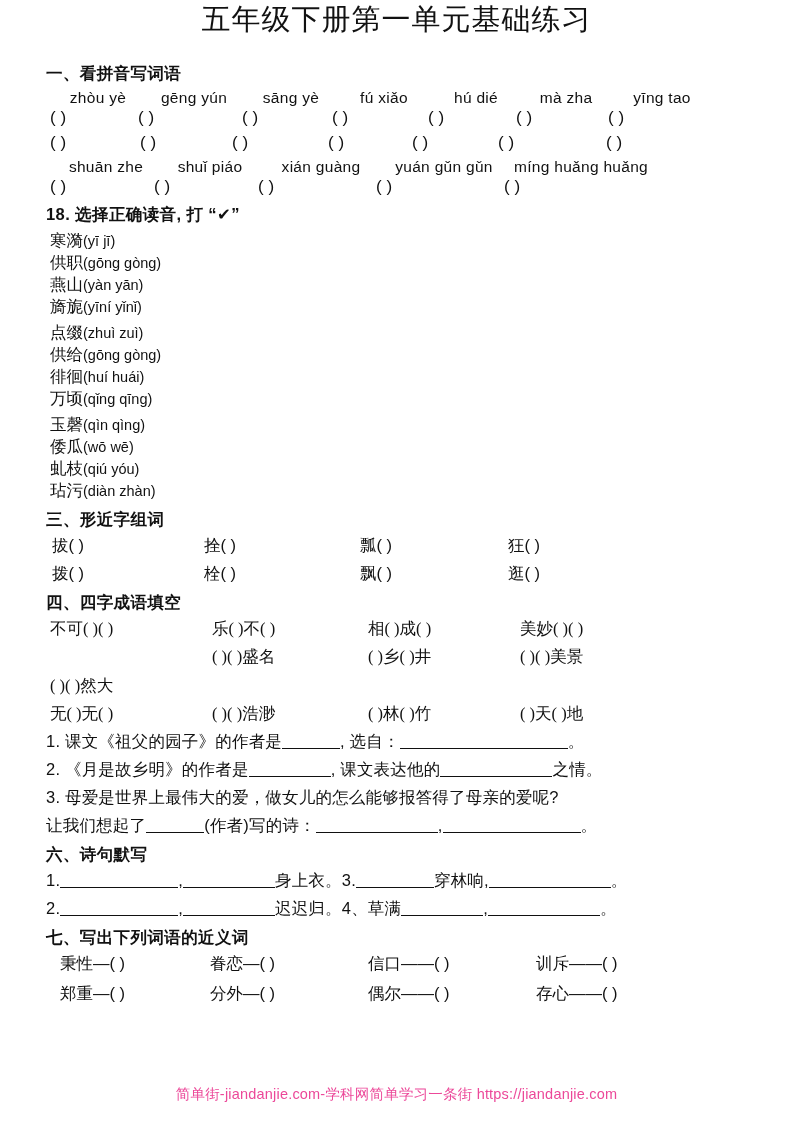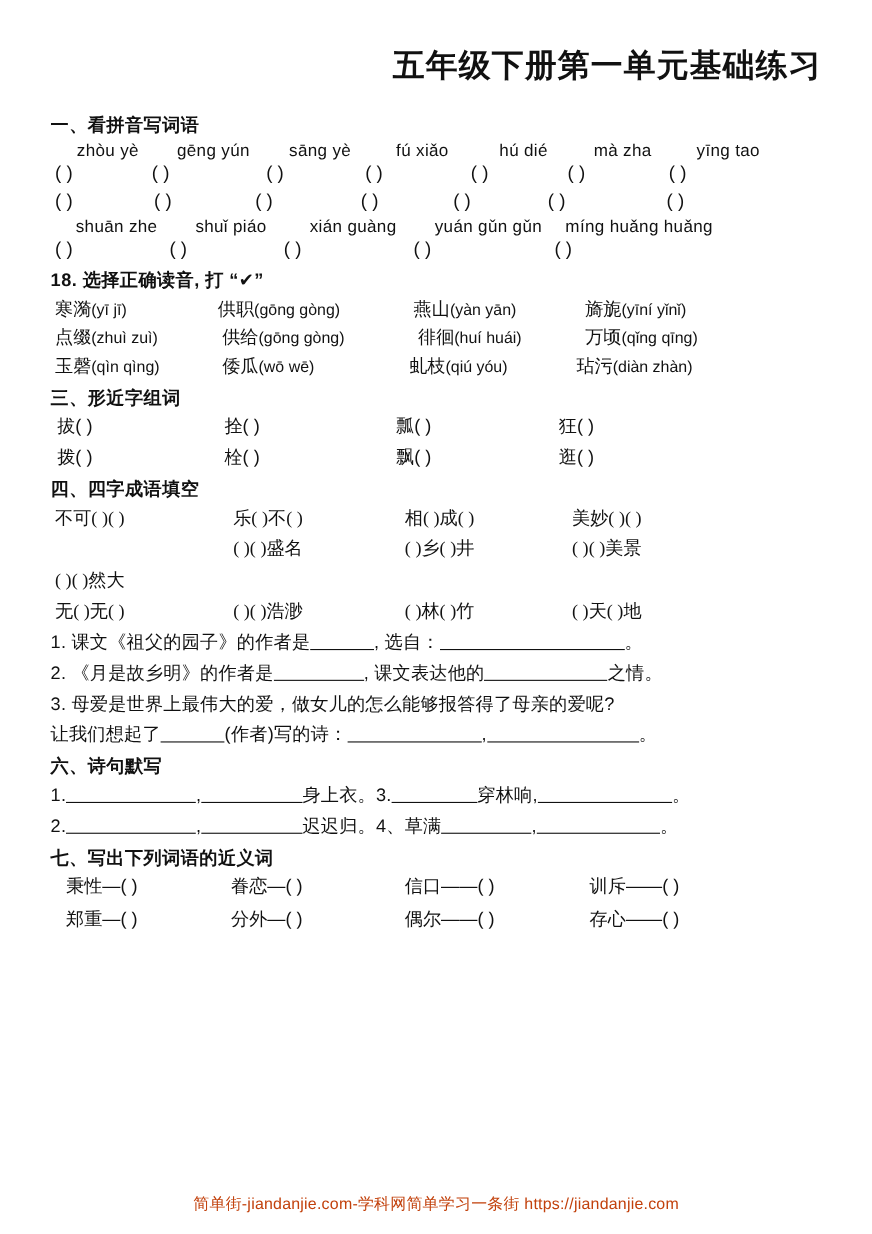--- a/index.html
+++ b/index.html
@@ -16,26 +16,25 @@
     overflow: hidden;
   }
   .page {
     position: relative;
     width: 793px;
     height: 1122px;
     box-sizing: border-box;
     padding: 0 46px;
   }
   .doc-title {
-    text-align: right;
+    text-align: center;
     font-size: 29px;
-    font-weight: bold;
+    font-weight: normal;
     letter-spacing: 1px;
     margin: 0;
-    padding-top: 40px;
     padding-bottom: 16px;
   }
   .sec-head {
     font-size: 16.5px;
     font-weight: bold;
     margin: 7px 0 4px 0;
     letter-spacing: 0.4px;
   }
   
   .py-group {
@@ -64,20 +63,21 @@
   }
   .paren {
     letter-spacing: 0px;
   }
   
   .choice-row {
     display: flex;
     font-size: 16.5px;
     margin-bottom: 4px;
     padding-left: 4px;
+    flex-direction: column;
   }
   .choice-item {
     white-space: nowrap;
   }
   .choice-item .word {
     letter-spacing: 0px;
   }
   .choice-item .rd {
     font-size: 14.5px;
   }
@@ -126,21 +126,21 @@
     white-space: nowrap;
   }
   
   .watermark {
     position: absolute;
     left: 0;
     right: 0;
     bottom: 18px;
     text-align: center;
     font-size: 14.5px;
-    color: #c2410c;
+    color: #ec4899;
     letter-spacing: 0.2px;
   }
   .sp { display: inline-block; }
 </style>
 </head>
 <body>
 
 <div class="page">
 
   <h1 class="doc-title">五年级下册第一单元基础练习</h1>

